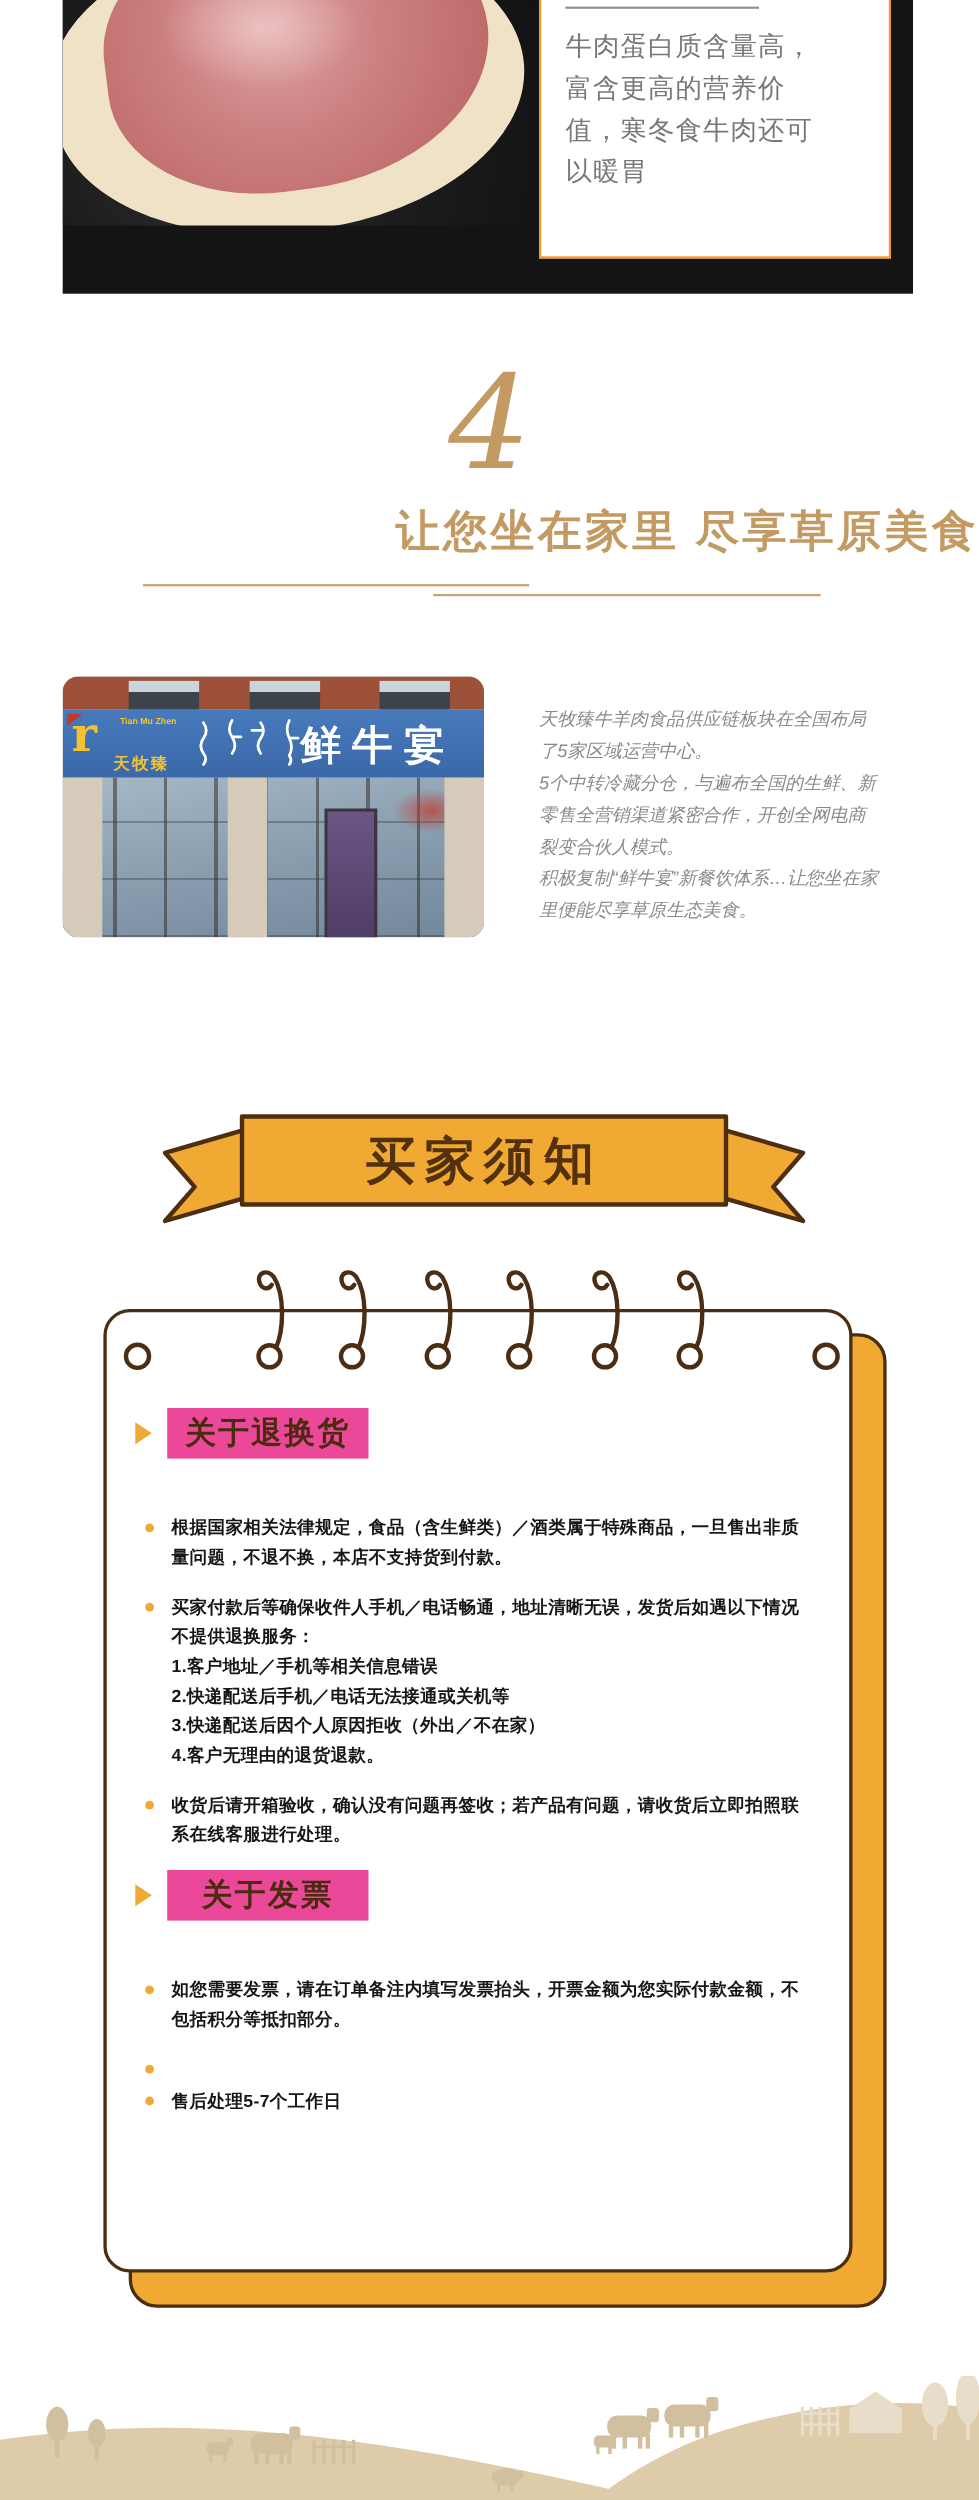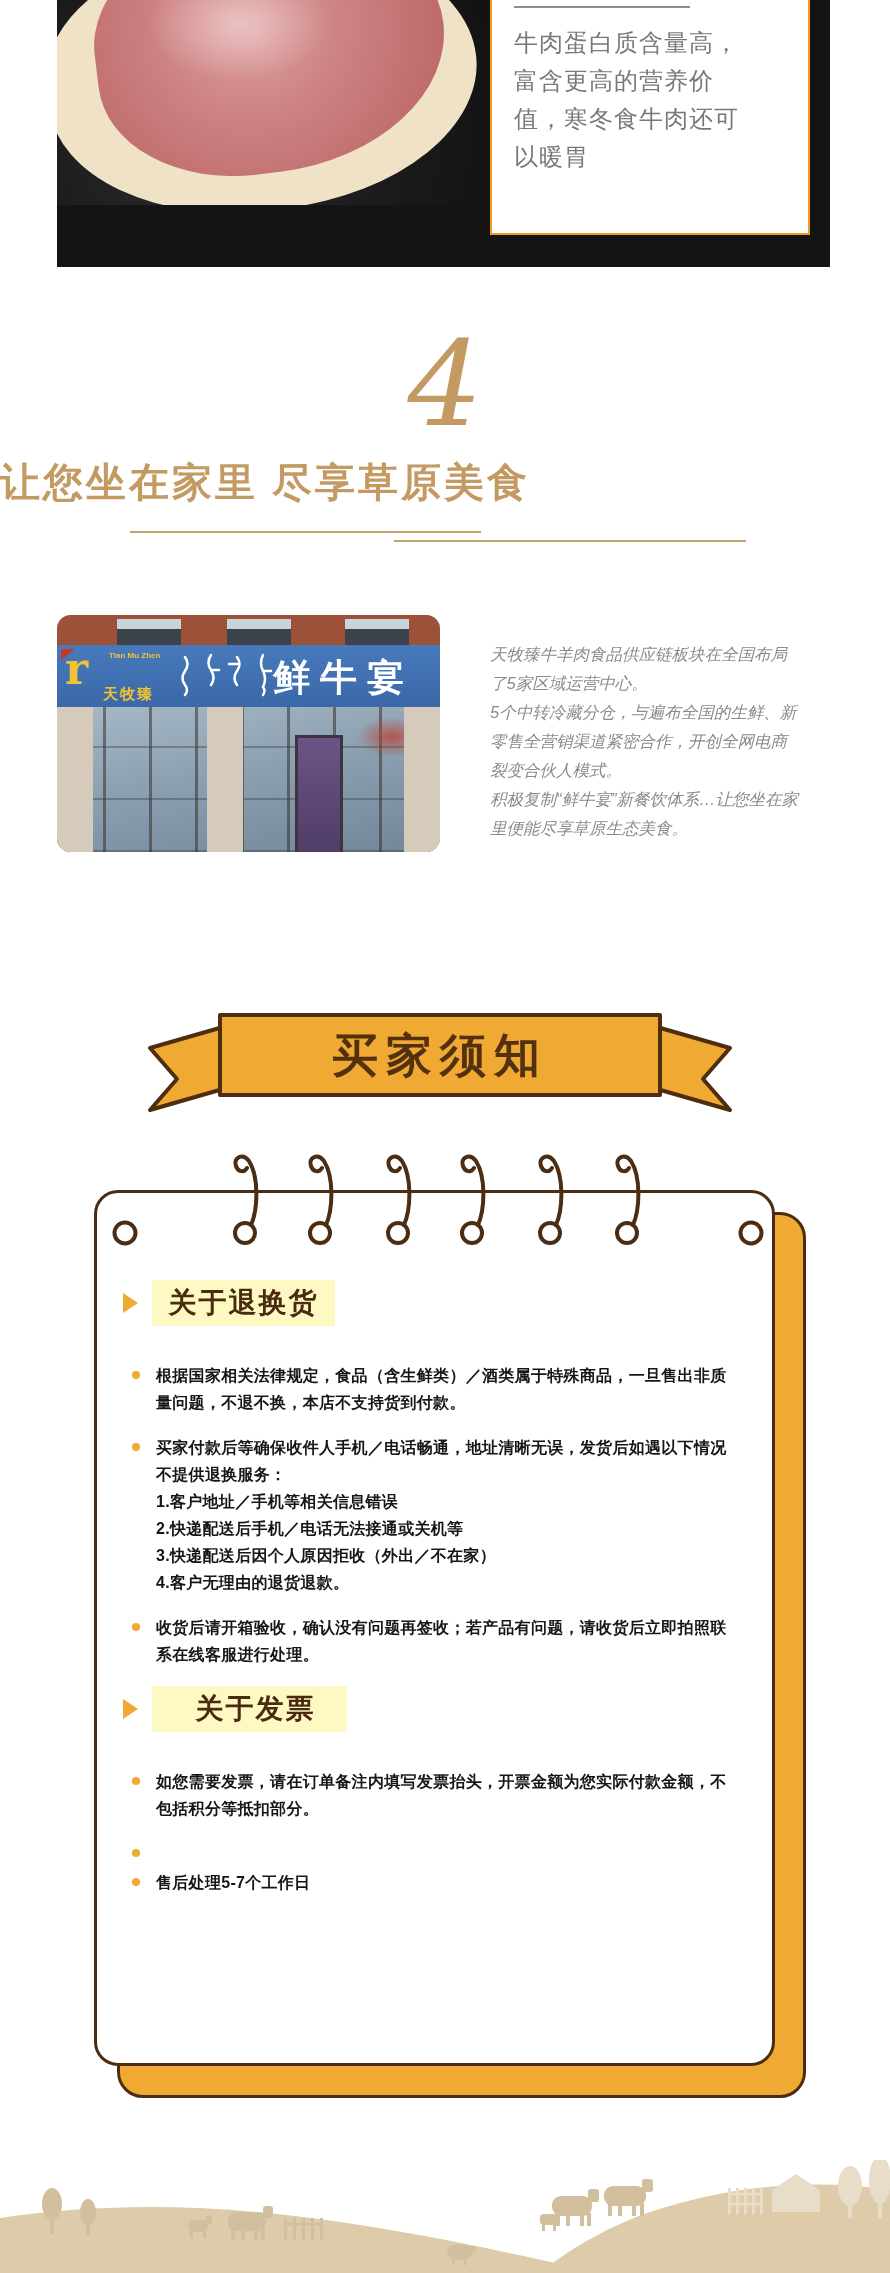--- a/index.html
+++ b/index.html
@@ -20,21 +20,21 @@
     background:radial-gradient(closest-side, rgba(255,235,235,.45), rgba(255,235,235,0));}
   .hero-card{position:absolute;left:433px;top:-12px;width:316px;height:243px;background:#ffffff;
     border:2px solid #f59a23;box-sizing:content-box;}
   .hero-card .rule{width:176px;height:2px;background:#8f8f8f;margin:16px 0 0 22px;}
   .hero-card .txt{margin:16px 46px 0 22px;font-size:24px;line-height:38px;color:#787878;letter-spacing:1px;}
 
   
   .numeral{left:0;top:325px;width:890px;text-align:center;
     font-family:"DejaVu Serif",serif;font-style:italic;font-weight:400;
     font-size:118px;line-height:1;color:#c49a63;}
-  .feature-title{left:0;top:455px;width:890px;text-align:left;color:#c49a63;
+  .feature-title{left:0;top:455px;width:890px;text-align:right;color:#c49a63;
     font-size:40px;font-weight:600;letter-spacing:3px;}
   .uline{height:2px;background:#c8a36b;}
   .uline1{left:130px;top:531px;width:351px;}
   .uline2{left:394px;top:540px;width:352px;}
 
   
   .store-photo{left:57px;top:615px;width:383px;height:237px;border-radius:14px;overflow:hidden;
     background:#b9c4cd;}
   .brick{position:absolute;left:0;top:0;width:100%;height:30px;background:#9c5138;}
   .brick .win{position:absolute;top:4px;width:64px;height:26px;
@@ -67,24 +67,24 @@
   
   .ribbon{left:145px;top:1003px;}
 
   
   .notice-shadow{left:117px;top:1212px;width:683px;height:880px;background:#f0a932;
     border:3px solid #4a2d12;border-radius:26px;}
   .notice-card{left:94px;top:1190px;width:681px;height:876px;background:#ffffff;
     border:3px solid #4a2d12;border-radius:24px;box-sizing:border-box;
     padding:87px 40px 0 33px;}
   .rings{left:94px;top:1153px;}
-  .nheader{width:183px;height:46px;background:#fef9c3;color:#4a2b10;font-size:28px;font-weight:bold;
+  .nheader{width:183px;height:46px;background:#ec4899;color:#4a2b10;font-size:28px;font-weight:bold;
     display:flex;align-items:center;justify-content:center;letter-spacing:2px;
-    position:relative;margin:0 0 36px 22px;}
-  .nheader.gap{margin-top:14px;padding-left:12px;}
+    position:relative;margin:0 0 50px 22px;}
+  .nheader.gap{margin-top:14px;}
   .nheader .arr{position:absolute;left:-29px;top:13px;width:0;height:0;
     border-left:15px solid #eeaa35;border-top:10px solid transparent;border-bottom:10px solid transparent;}
   .bullet{display:flex;margin-bottom:18px;}
   .bullet .dot{flex:0 0 8px;width:8px;height:8px;border-radius:50%;background:#eeaa35;margin:9px 16px 0 2px;}
   .bullet .btxt{font-size:16px;font-weight:bold;color:#161616;line-height:27px;letter-spacing:.3px;}
   .bullet .sub{display:block;}
 
   
   .farm{left:0;top:2160px;}
 </style>

